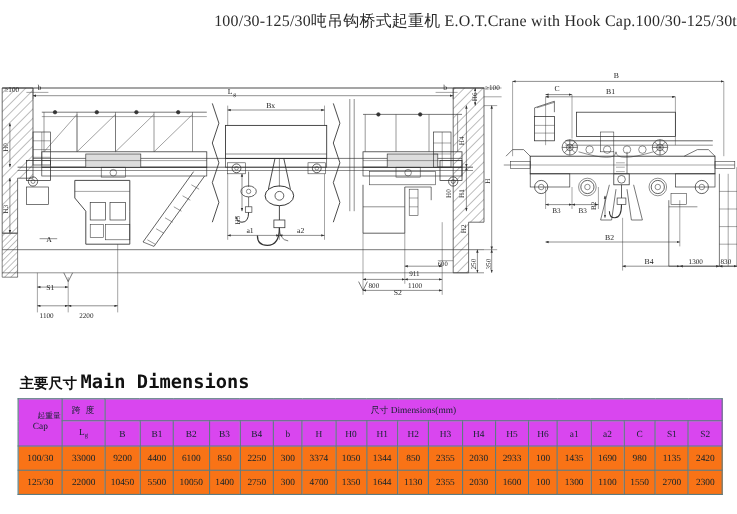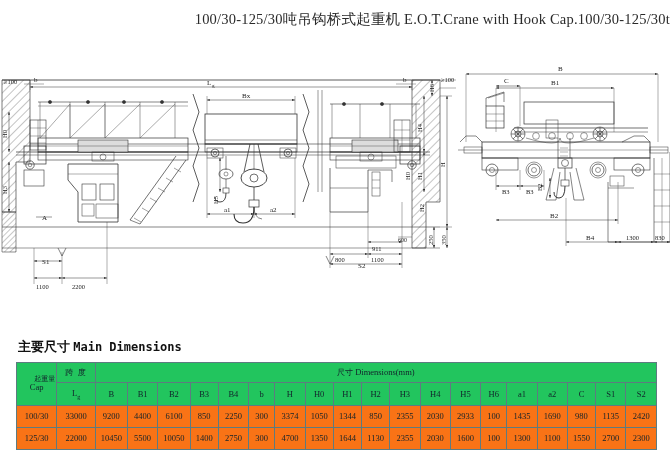--- a/index.html
+++ b/index.html
@@ -26,41 +26,41 @@
   .drawing{position:absolute;left:0;top:52px;width:670px;height:250px;}
   .drawing svg{display:block;}
 
   
   .sec-head{
     position:absolute;left:18px;top:338px;
     font-size:13px;font-weight:bold;color:#111;
     white-space:nowrap;
   }
   .sec-head .cn{font-family:"DejaVu Sans", sans-serif;font-weight:bold;}
-  .sec-head .en{font-family:"DejaVu Sans Mono", monospace;font-weight:bold;font-size:12px;}
+  .sec-head .en{font-family:"DejaVu Sans Mono", monospace;font-weight:bold;font-size:17px;}
 
   
   .tbl-wrap{position:absolute;left:16px;top:362px;width:641px;}
   table.dims{
     border-collapse:collapse;
     width:641px;
     background:#cfe0e4;
     table-layout:fixed;
   }
   table.dims td,table.dims th{
     border:1px solid #5d7b80;
     text-align:center;
     vertical-align:middle;
     font-size:8.5px;
     font-family:"Liberation Serif", serif;
     color:#12232b;
     padding:0;
     line-height:1.05;
   }
-  table.dims thead td{background:#22c55e;}
+  table.dims thead td{background:#d946ef;}
   table.dims tbody td{background:#f97316;height:21px;}
   .hdr-span{height:19px;font-size:8.5px;}
   .hdr-sub{height:22px;font-size:9px;}
   .capcell{font-size:8px;line-height:1.15;padding:1px 0;}
   .capcell .cn{font-family:Liberation Mono, monospace;font-size:7px;display:block;margin-left:16px;}
   .spancell .cn{font-family:"DejaVu Sans", sans-serif;font-size:8px;letter-spacing:1px;}
   .dimhdr .cn{font-family:"DejaVu Sans", sans-serif;font-size:8px;}
   .sub{font-size:6px;vertical-align:sub;}
   .rowlabel{font-size:8.5px;}
 

